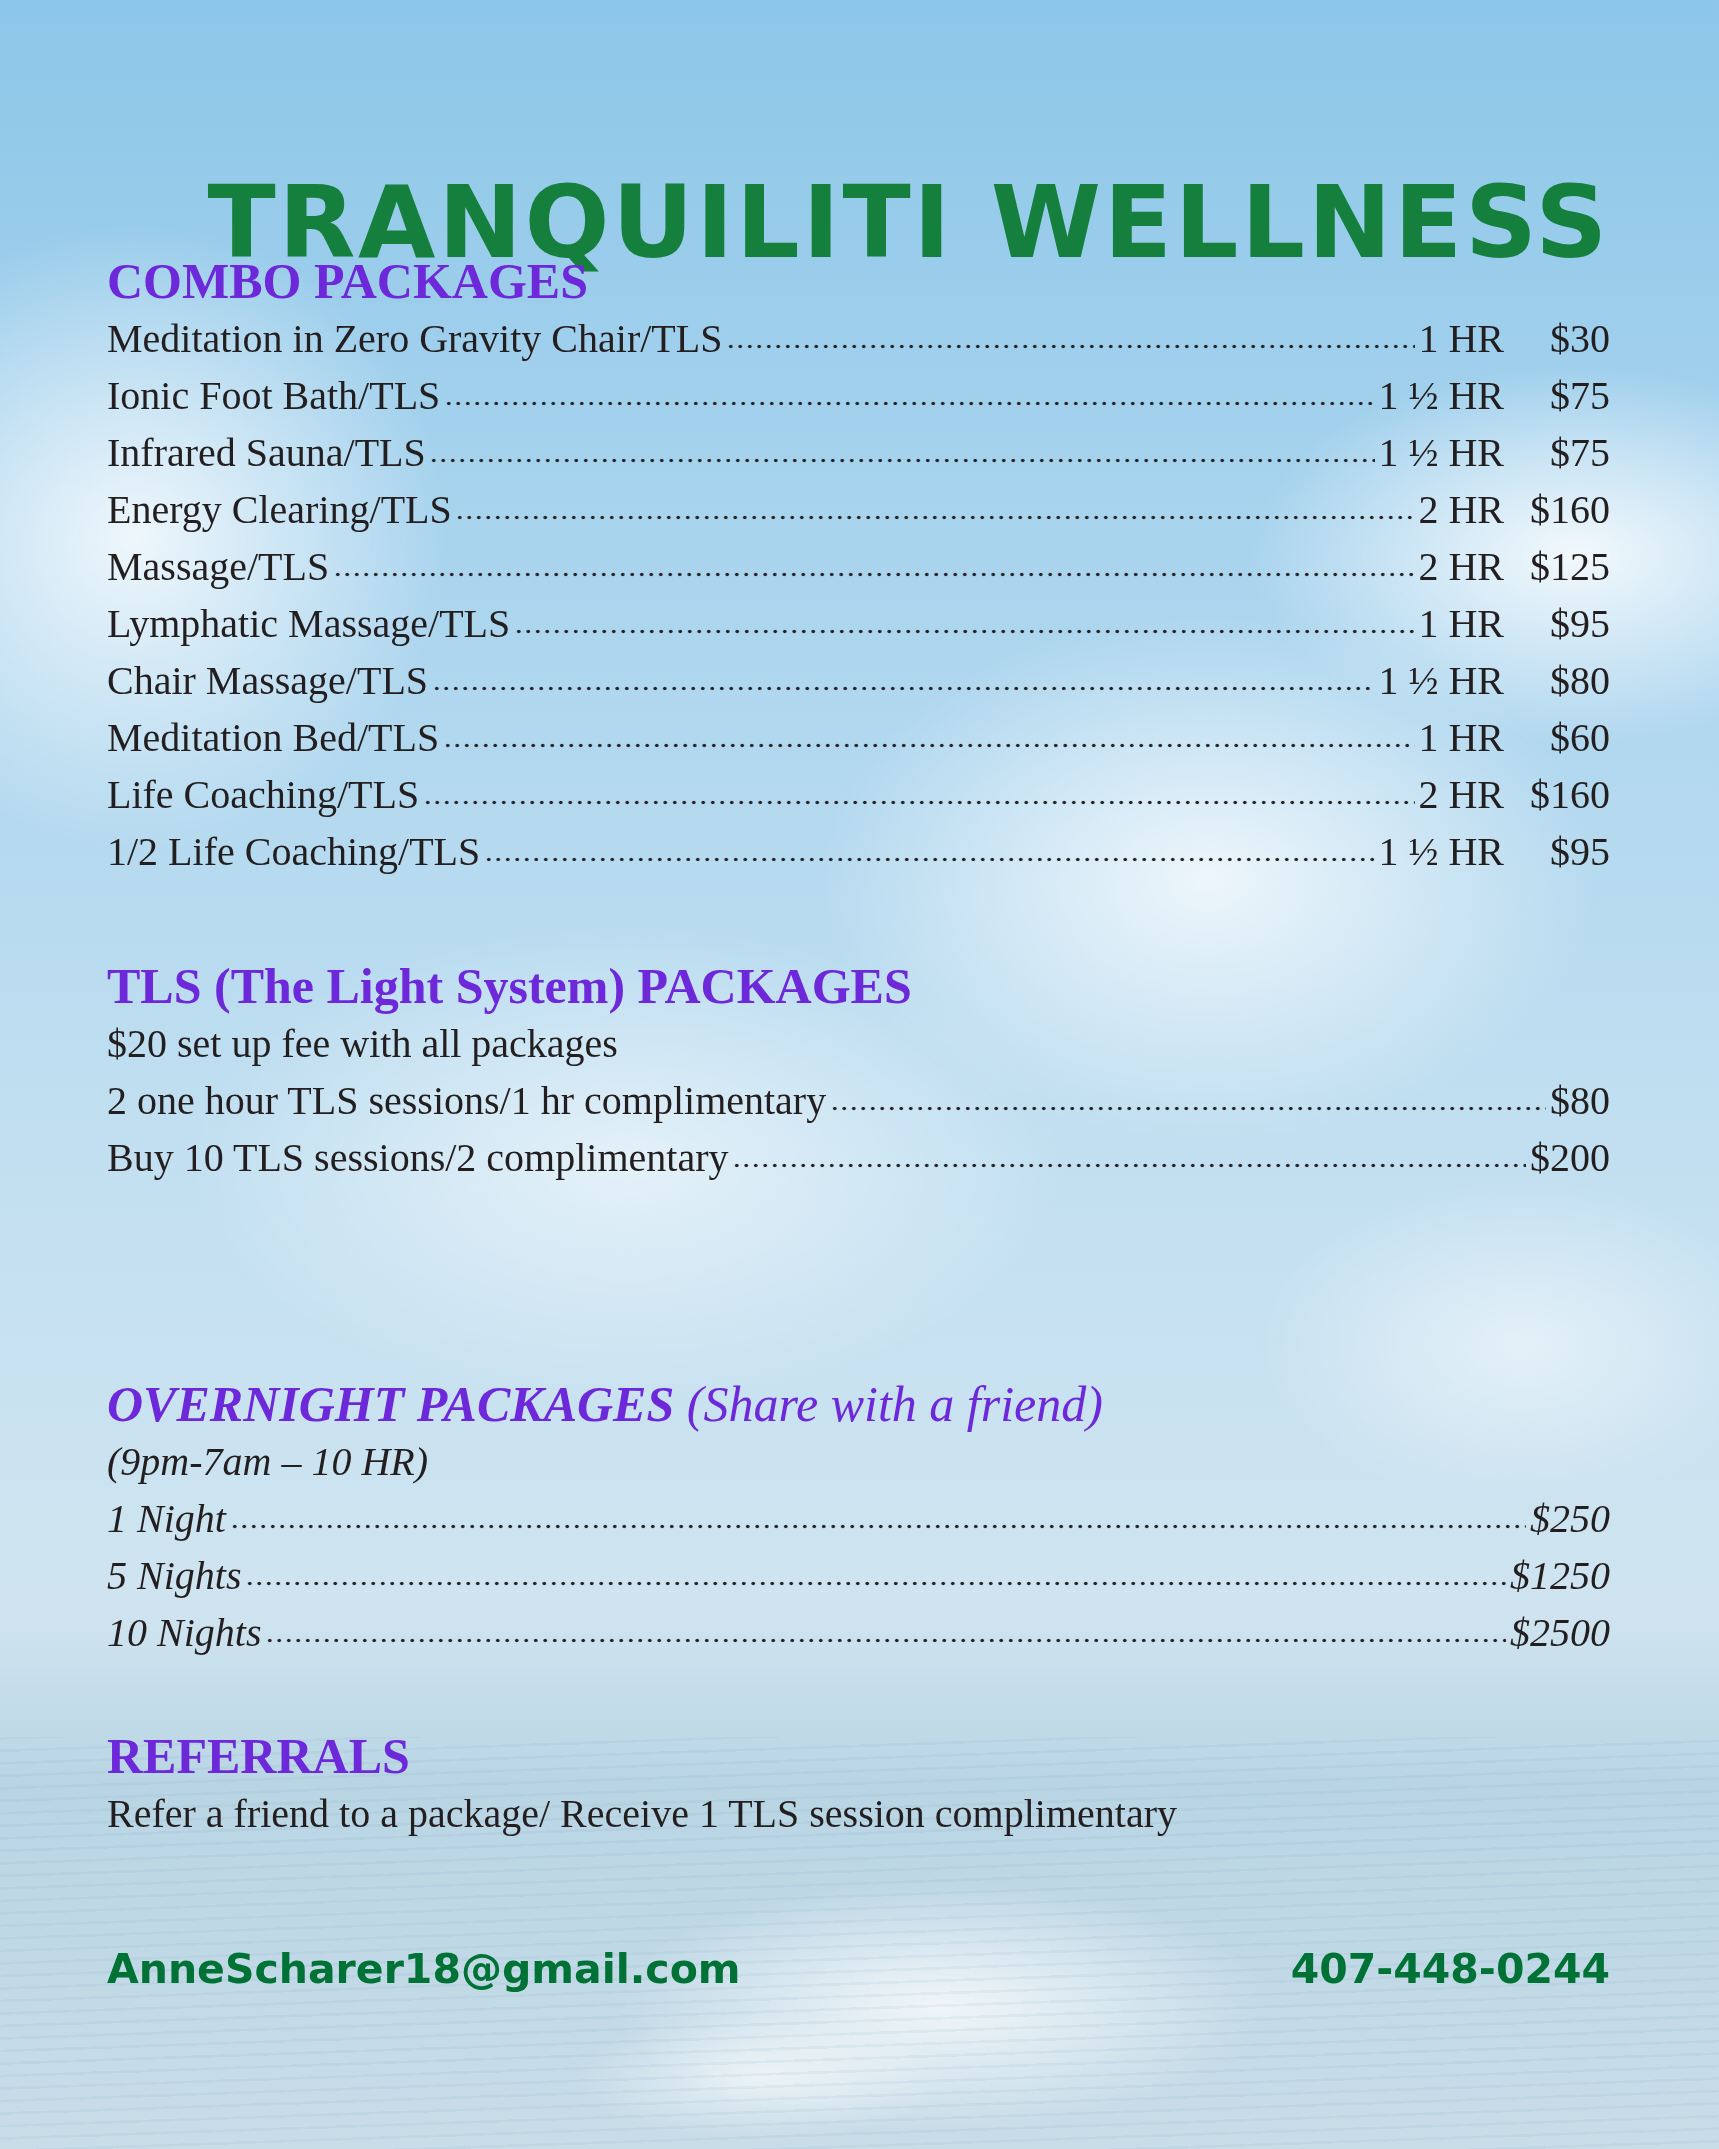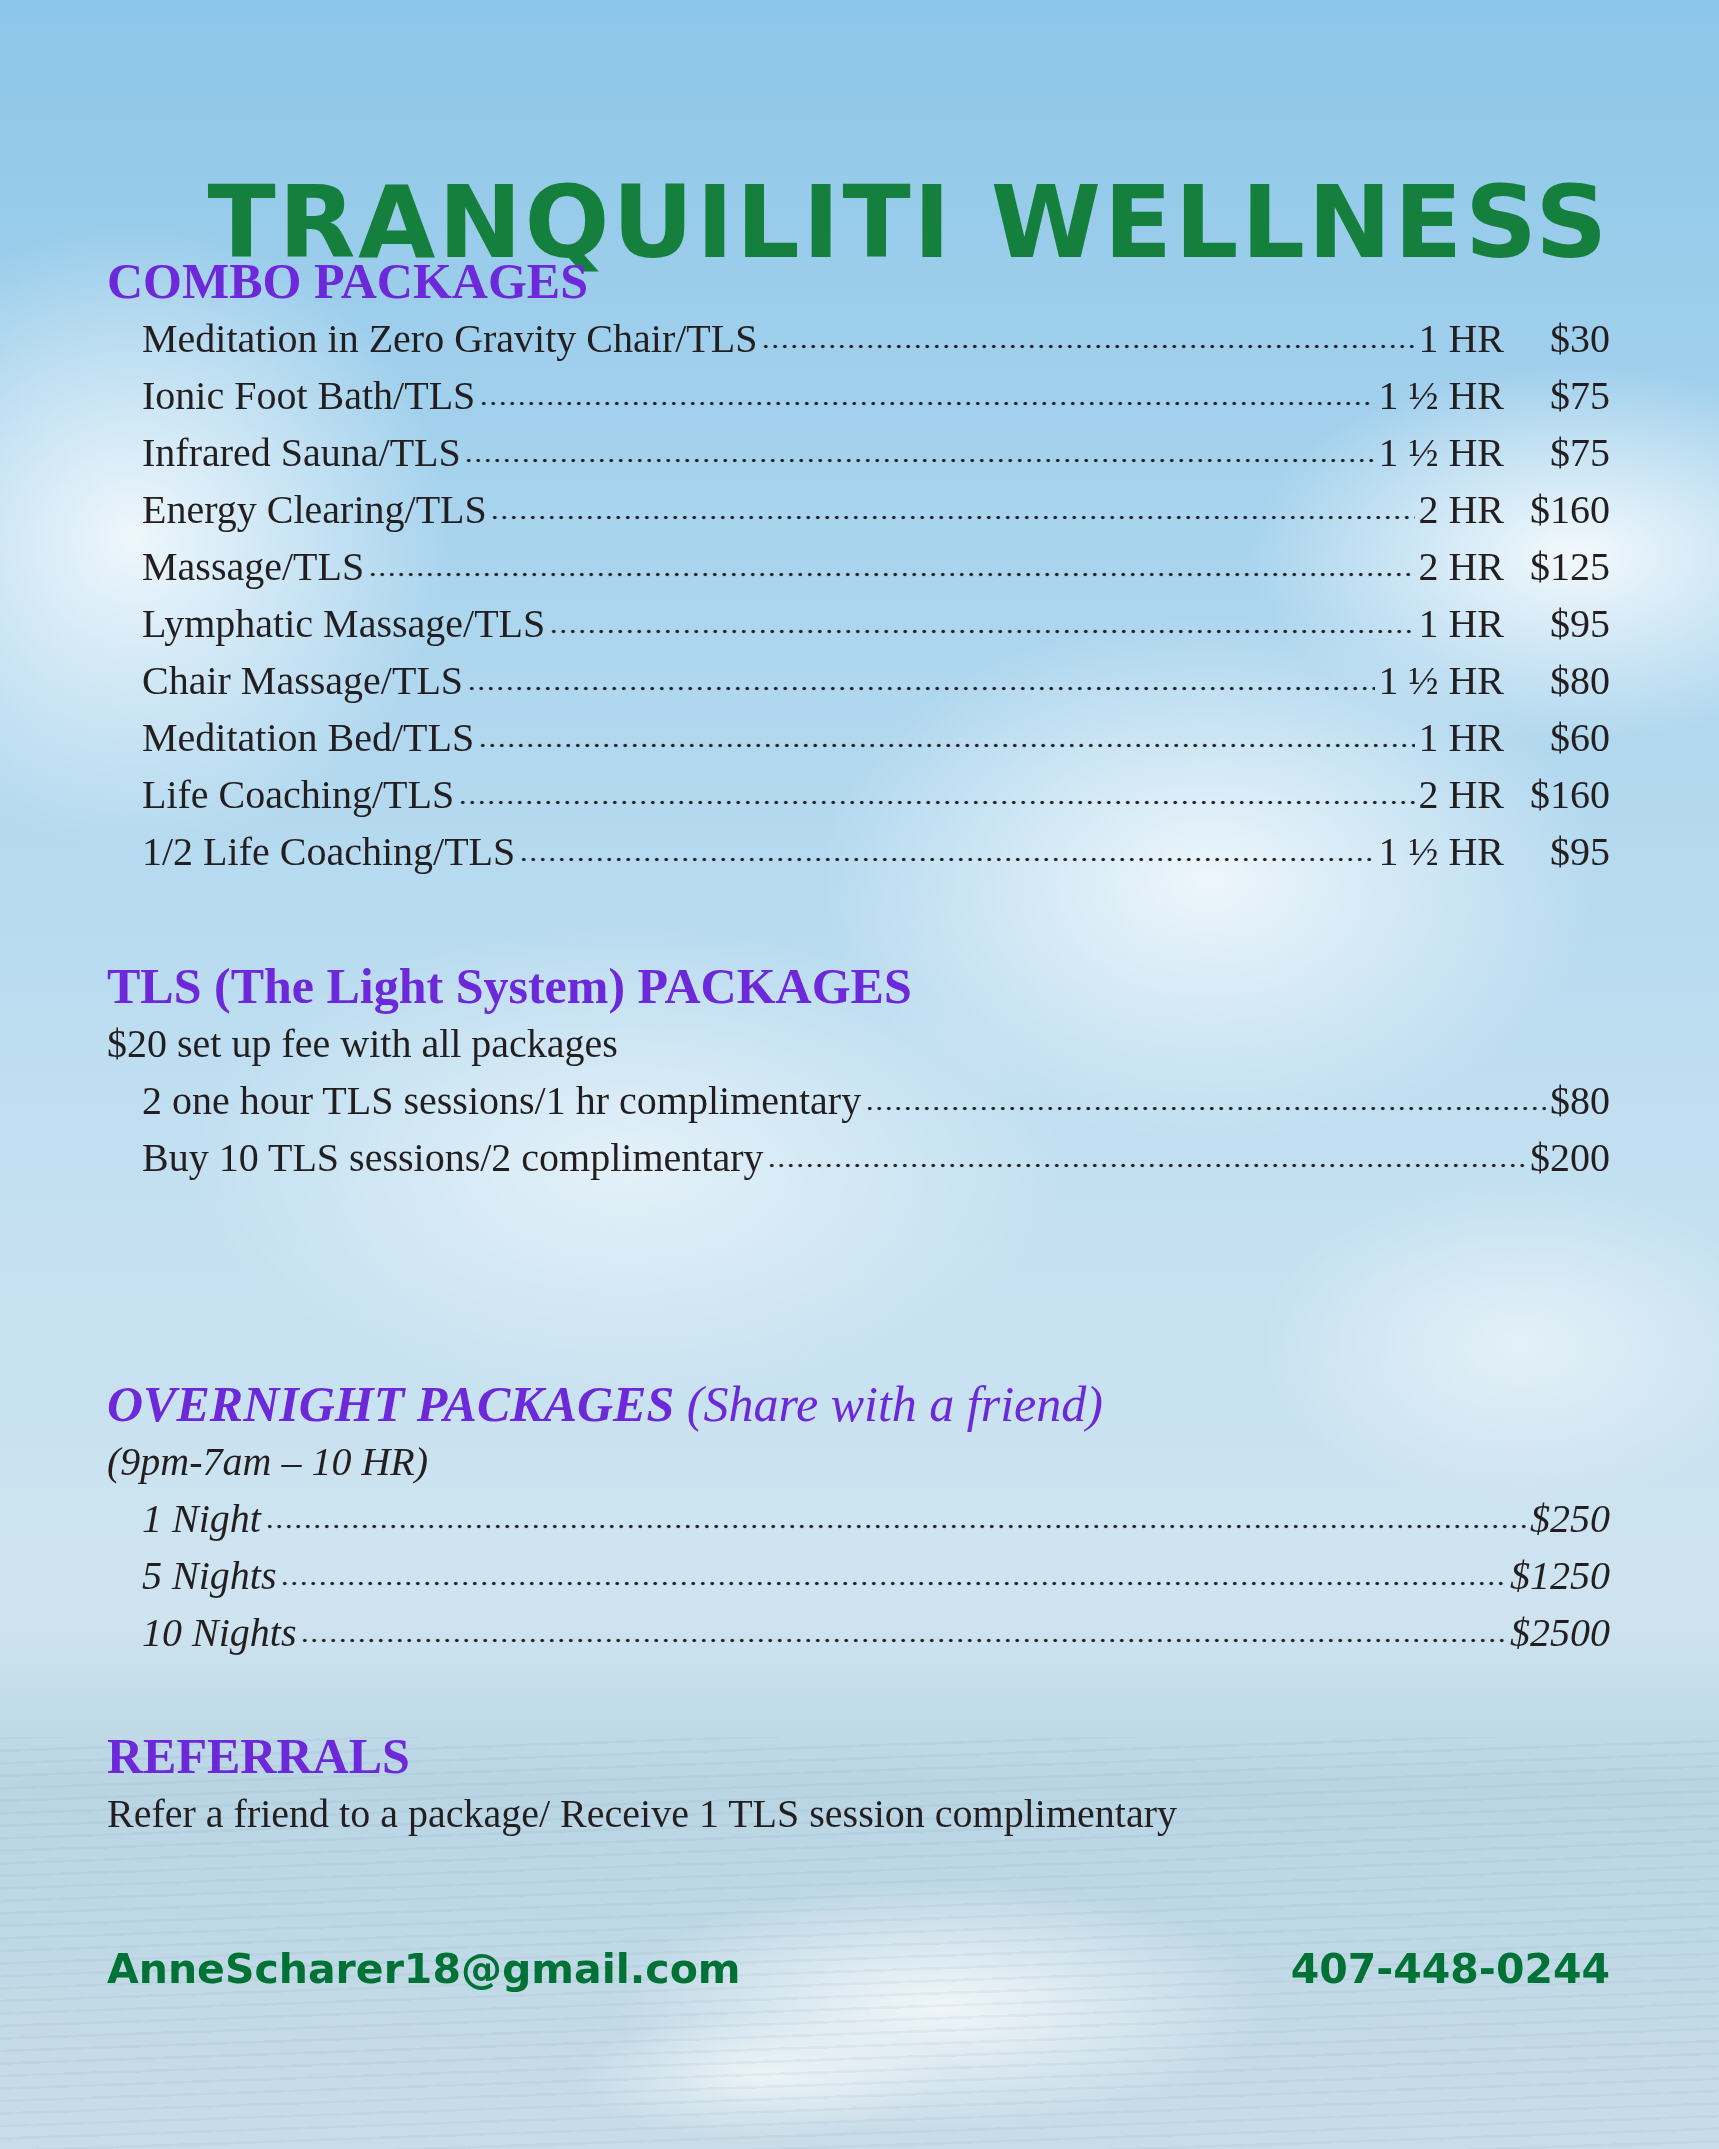--- a/index.html
+++ b/index.html
@@ -57,21 +57,21 @@
     .section-heading .sub { font-weight: normal; }
     .row {
       display: flex;
       align-items: baseline;
       font-size: 40px;
       color: #231f20;
       line-height: 57px;
       height: 57px;
       white-space: nowrap;
     }
-    .row .label { flex: 0 0 auto; margin-left: 35px; }
+    .row .label { flex: 0 0 auto; }
     .row .leader {
       flex: 1 1 auto;
       overflow: hidden;
       margin: 0 3.6px;
       position: relative;
       height: 1em;
     }
     .row .leader::after {
       content: "";
       position: absolute;

